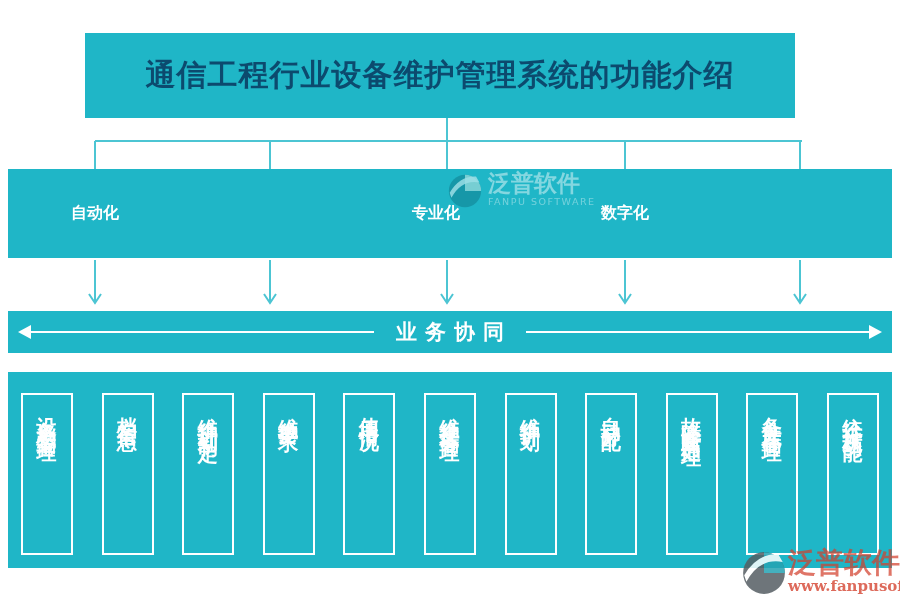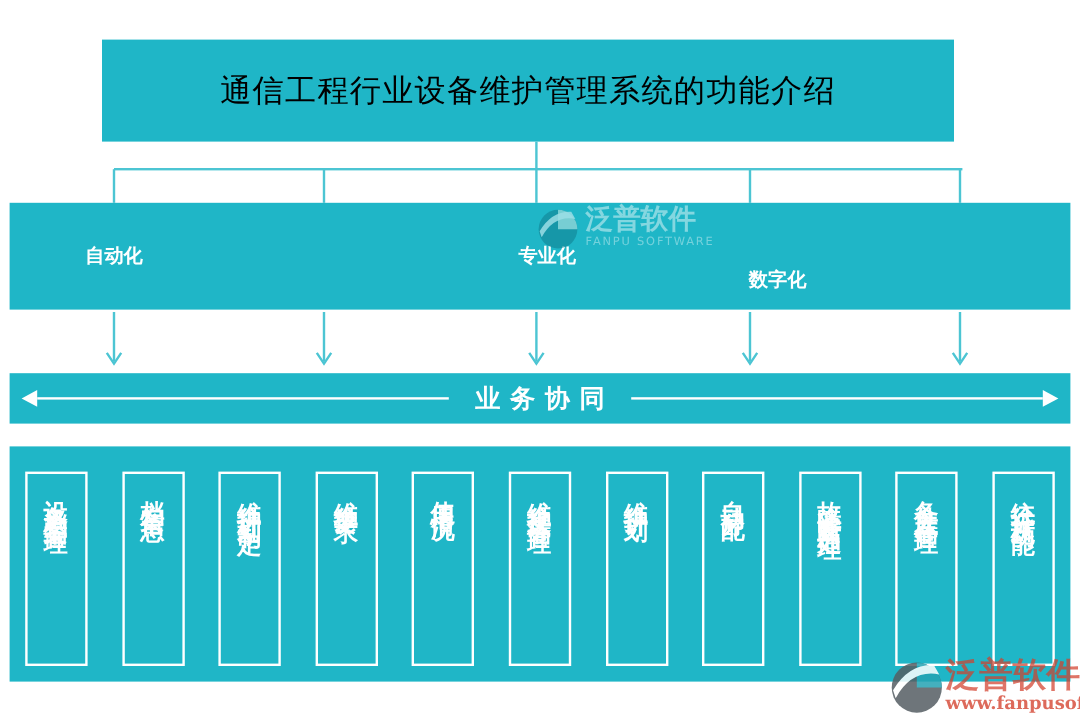--- a/index.html
+++ b/index.html
@@ -13,23 +13,23 @@
   }
   
   .title-box {
     position: absolute;
     left: 85px; top: 33px;
     width: 710px; height: 85px;
     background: #1fb6c7;
     display: flex; align-items: center; justify-content: center;
   }
   .title-box .title-text {
-    color: #000000;
-    font-size: 26px;
-    font-weight: normal;
+    color: #0c4a6e;
+    font-size: 30px;
+    font-weight: bold;
     letter-spacing: 1px;
     white-space: nowrap;
   }
   
   .v-stem {
     position: absolute;
     left: 446px; top: 118px;
     width: 2px; height: 22px;
     background: #4cc5d3;
   }
@@ -57,22 +57,22 @@
   .cat-label {
     position: absolute;
     top: 0; height: 100%;
     width: 140px;
     display: flex; align-items: center; justify-content: center;
     color: #ffffff;
     font-size: 16px;
     font-weight: bold;
     white-space: nowrap;
   }
-  .cat1 { left: 17px; }  .cat2 { left: 192px; } .cat3 { left: 378px; }
-  .cat4 { left: 570px; margin-top: 20px; } .cat5 { left: 722px; }
+  .cat1 { left: 17px; }  .cat2 { left: 192px; } .cat3 { left: 358px; }
+  .cat4 { left: 547px; } .cat5 { left: 722px; }
   
   .wm-center {
     position: absolute;
     left: 440px; top: 1px;
     display: flex; align-items: flex-start;
     pointer-events: none;
   }
   .wm-center .wm-glyph { width: 34px; height: 36px; margin-top: 3px; opacity: 0.55; }
   .wm-center .wm-texts { margin-left: 6px; }
   .wm-center .wm-name {

